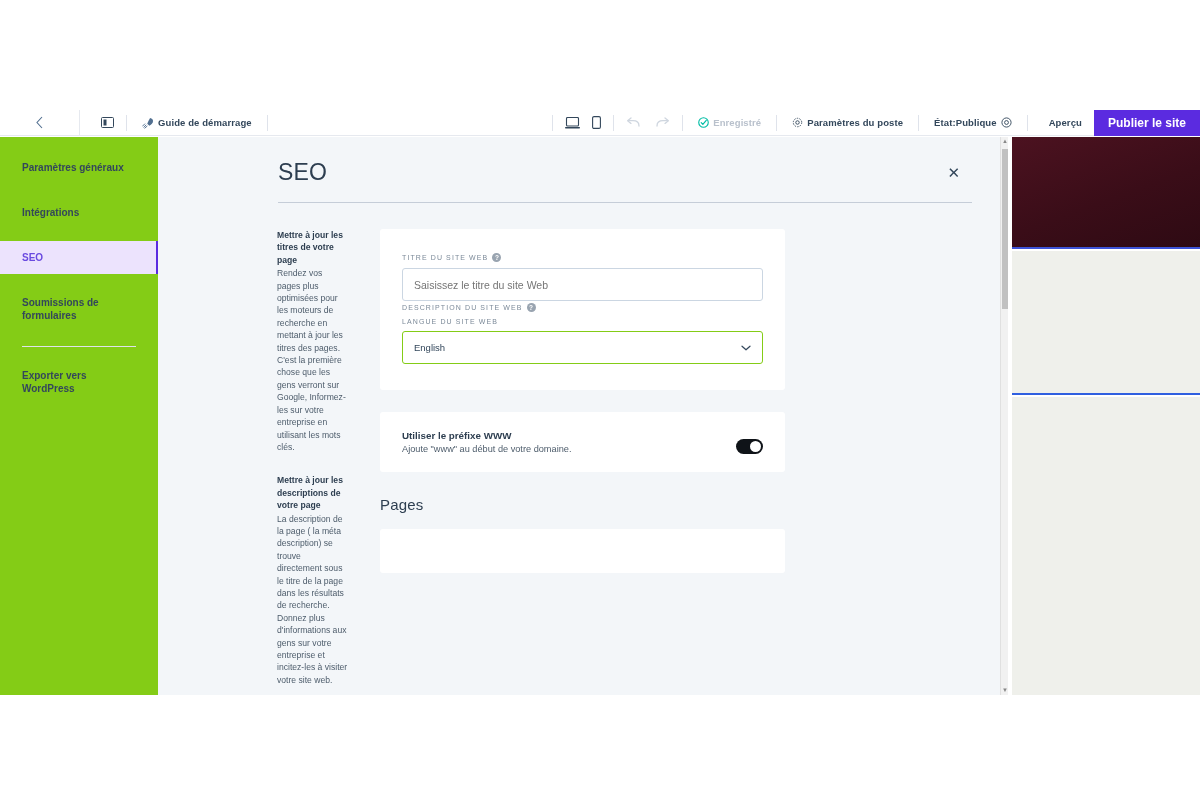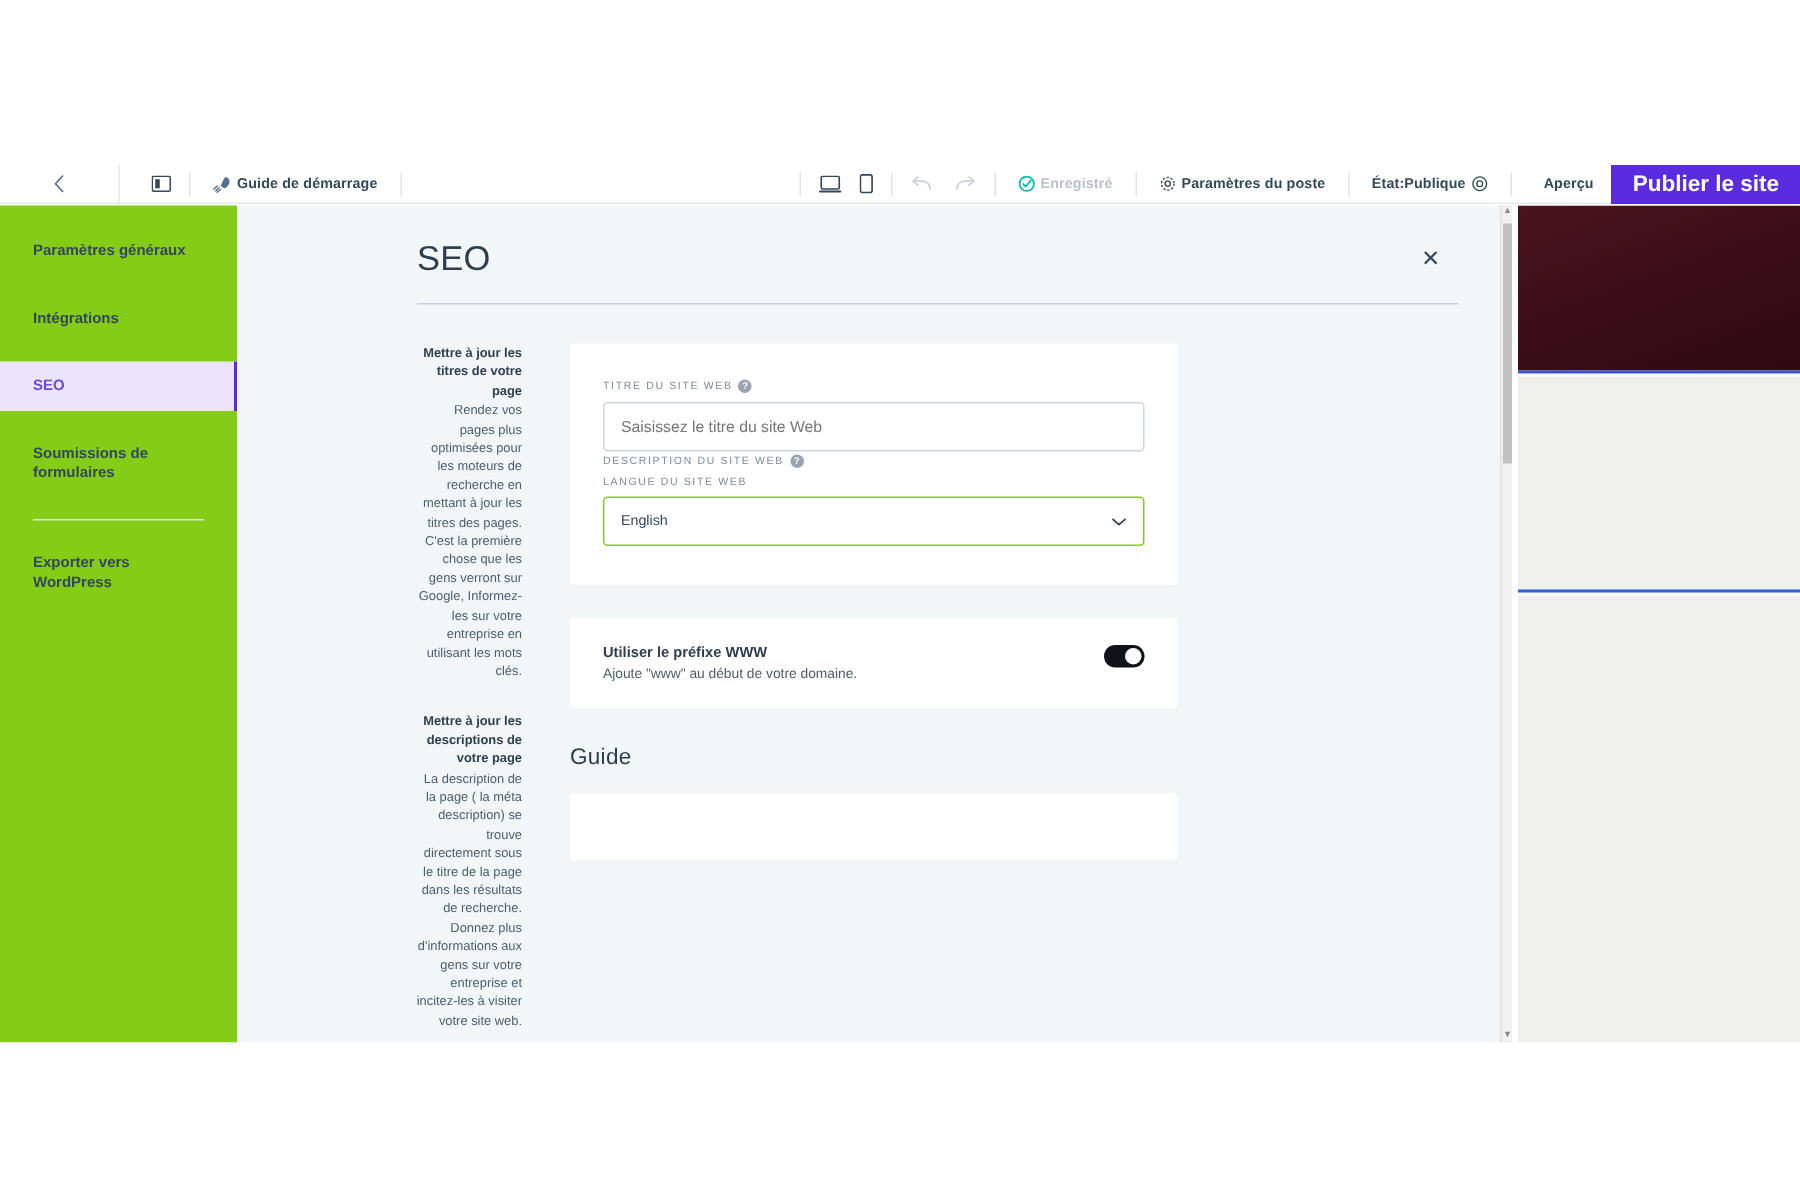--- a/index.html
+++ b/index.html
@@ -53,21 +53,21 @@
     white-space: nowrap;
     font-weight: bold;
     letter-spacing: .1px;
   }
   .tb-item.muted { color: #b0b9c6; font-weight: bold; }
   .tb-item.plain { font-weight: bold; }
   .tb-flex { flex: 1 1 auto; }
   .tb-publish {
     background: #5b2be0; color: #ffffff;
     height: 26px; display: flex; align-items: center;
-    padding: 0 14px; font-weight: bold; font-size: 15px;
+    padding: 0 14px; font-weight: bold; font-size: 12px;
     white-space: nowrap;
   }
   .tb-saved { color: #b9c1cc; }
   svg { display: block; }
 
   
   .leftnav {
     position: absolute; left: 0; top: 27px;
     width: 158px; height: 558px;
     background: #84cc16;
@@ -118,21 +118,20 @@
   }
 
   .panel-body {
     display: flex;
     padding: 26px 0 0 0;
   }
   .col-left {
     width: 200px;
     padding-left: 119px;
     padding-right: 10px;
-    text-align: right;
   }
   .help-block { margin-bottom: 21px; }
   .help-title {
     font-size: 8.6px; font-weight: bold; color: #2d3e50;
     line-height: 12.4px; margin-bottom: 1px;
   }
   .help-text {
     font-size: 8.6px; color: #4d5c6b; line-height: 12.4px;
   }
 
@@ -185,21 +184,21 @@
     background: #fff;
     padding: 0 11px;
     font-size: 9.5px; color: #33475b;
     display: flex; align-items: center; justify-content: space-between;
   }
   .chev { color: #33475b; font-size: 9px; }
 
   .toggle-card {
     background: #ffffff; border-radius: 3px;
     padding: 18px 22px;
-    display: flex; align-items: flex-start; justify-content: space-between;
+    display: flex; align-items: flex-end; justify-content: space-between;
     margin-bottom: 24px;
   }
   .toggle-title {
     font-size: 9.8px; font-weight: bold; color: #2d3e50;
     margin-bottom: 3px;
   }
   .toggle-sub { font-size: 9.2px; color: #4d5c6b; }
   .toggle {
     width: 27px; height: 15px; border-radius: 8px;
     background: #0f1318; position: relative; flex: none;
@@ -440,21 +439,21 @@
         <div class="toggle-card">
           <div>
             <div class="toggle-title">Utiliser le préfixe WWW</div>
             <div class="toggle-sub">Ajoute "www" au début de votre domaine.</div>
           </div>
           <div class="toggle">
             <div class="knob"></div>
           </div>
         </div>
 
-        <div class="sec-title">Guide</div>
+        <div class="sec-title">Pages</div>
 
         <div class="page-row">
           
           
           
         </div>
 
       </div>
     </div>
   </div>

